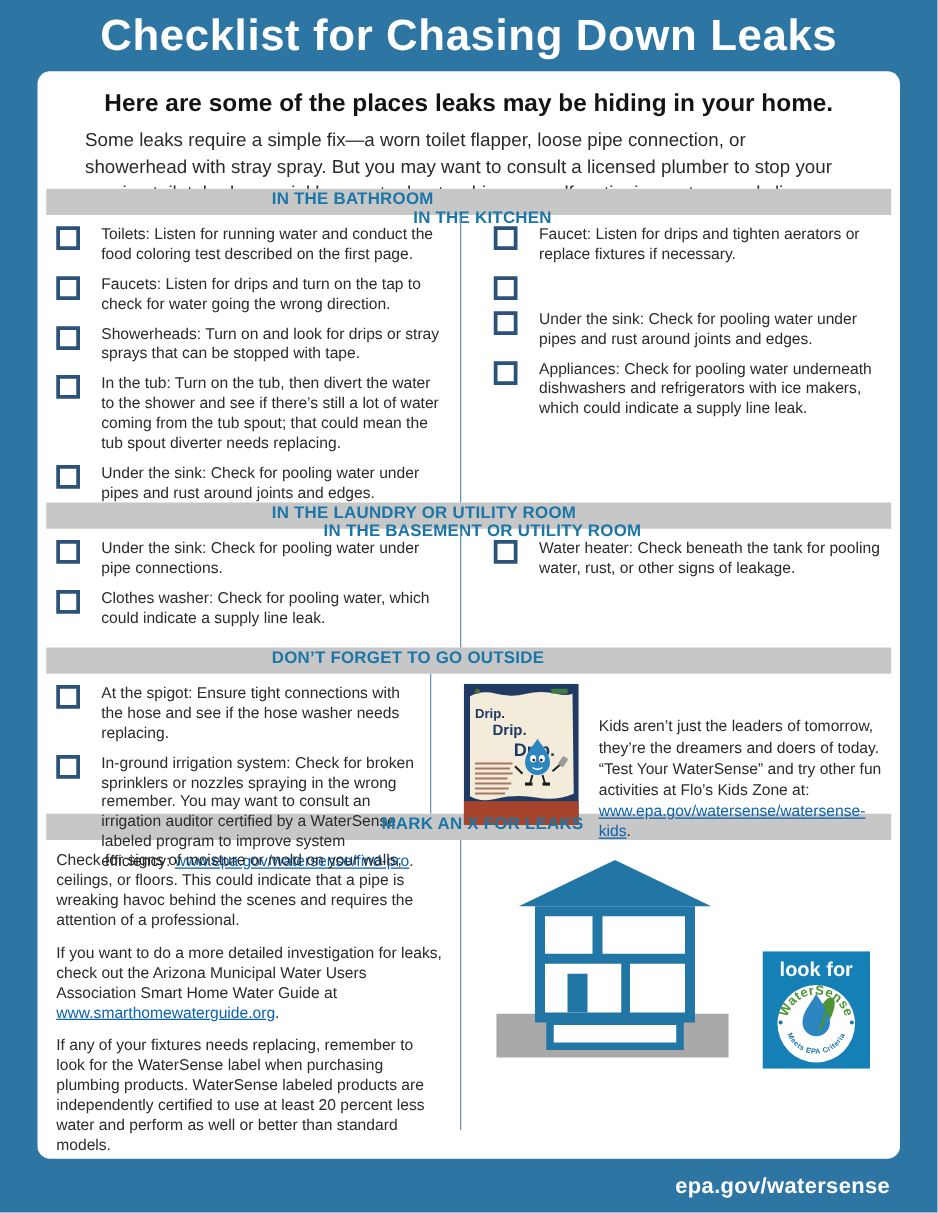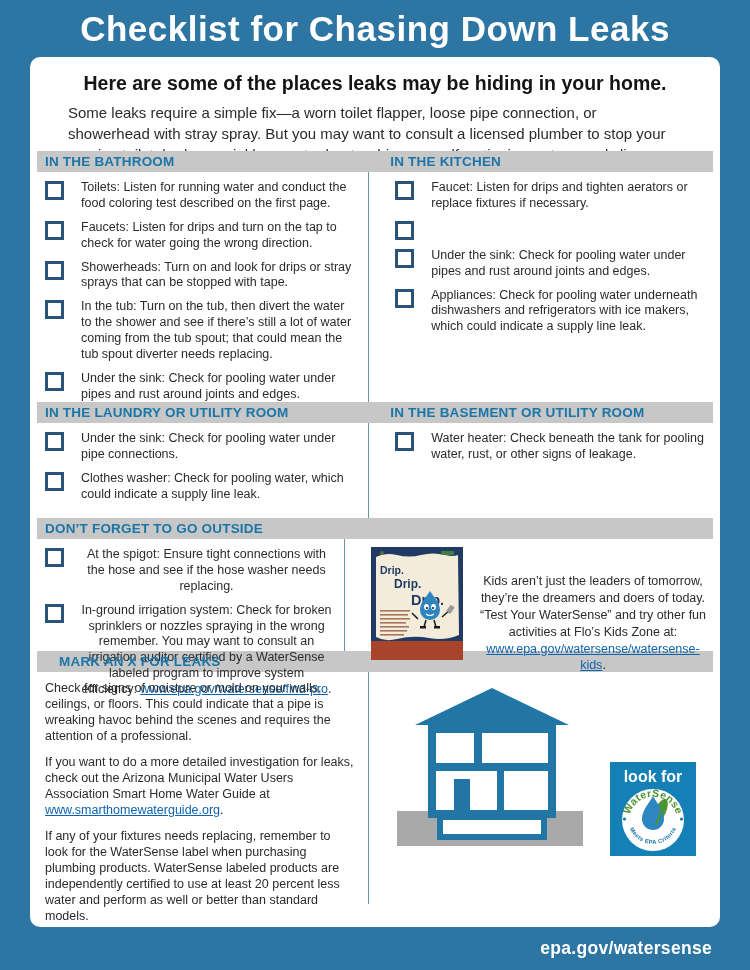--- a/index.html
+++ b/index.html
@@ -41,41 +41,42 @@
     font-size:15px;
     line-height:1.4;
     color:#2b2b2b;
   }
   .band{
     display:flex;
     align-items:center;
     background:#c7c7c7;
     margin:0 7px;
     height:21px;
+    flex-direction:column;
   }
   .band-cell{
     font-weight:bold;
     font-size:13.5px;
     color:#1b76a8;
     letter-spacing:.2px;
     white-space:nowrap;
   }
   .band-cell.left{width:49%;padding-left:8px;box-sizing:border-box;}
   .band-cell.right{flex:1;padding-left:22px;}
   .row-content{
     display:flex;
     margin:0 7px;
     box-sizing:border-box;
   }
   .col{box-sizing:border-box;}
   .col-left{width:49%;padding:8px 12px 0 8px;}
   .col-right{flex:1;padding:8px 6px 0 26px;border-left:1.5px solid #6b93ad;}
   .h-row1{height:230px;}
   .h-row2{height:95px;}
-  .h-row3{height:112px;text-align:center;}
+  .h-row3{height:112px;}
   .h-row4{height:232px;}
   .check-item{
     display:flex;
     margin:0 0 8px 0;
   }
   .checkbox{
     flex:none;
     width:13px;height:13px;
     border:3px solid #2b5379;
     background:#ffffff;

